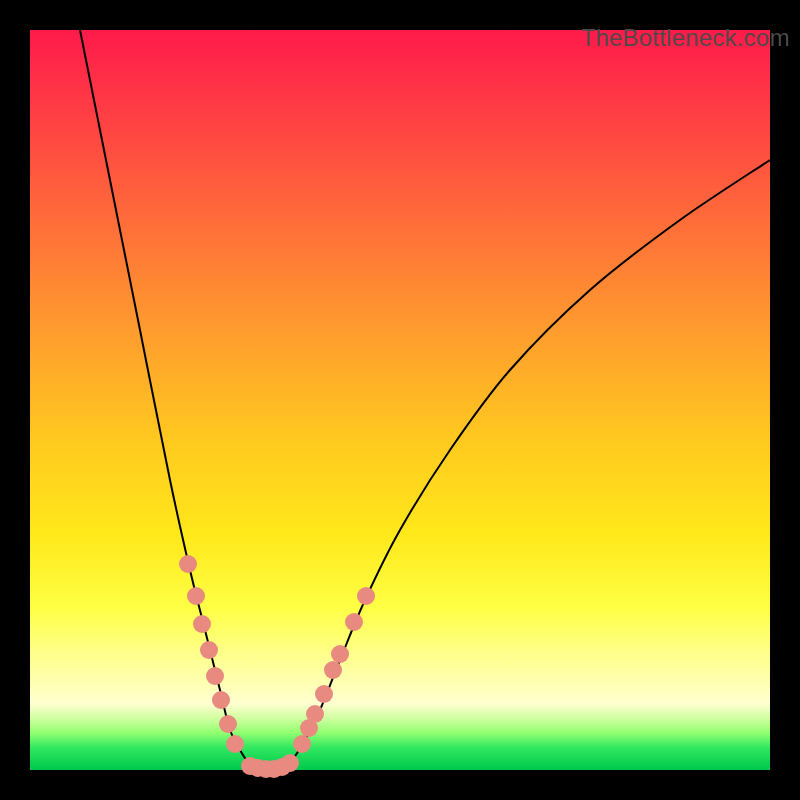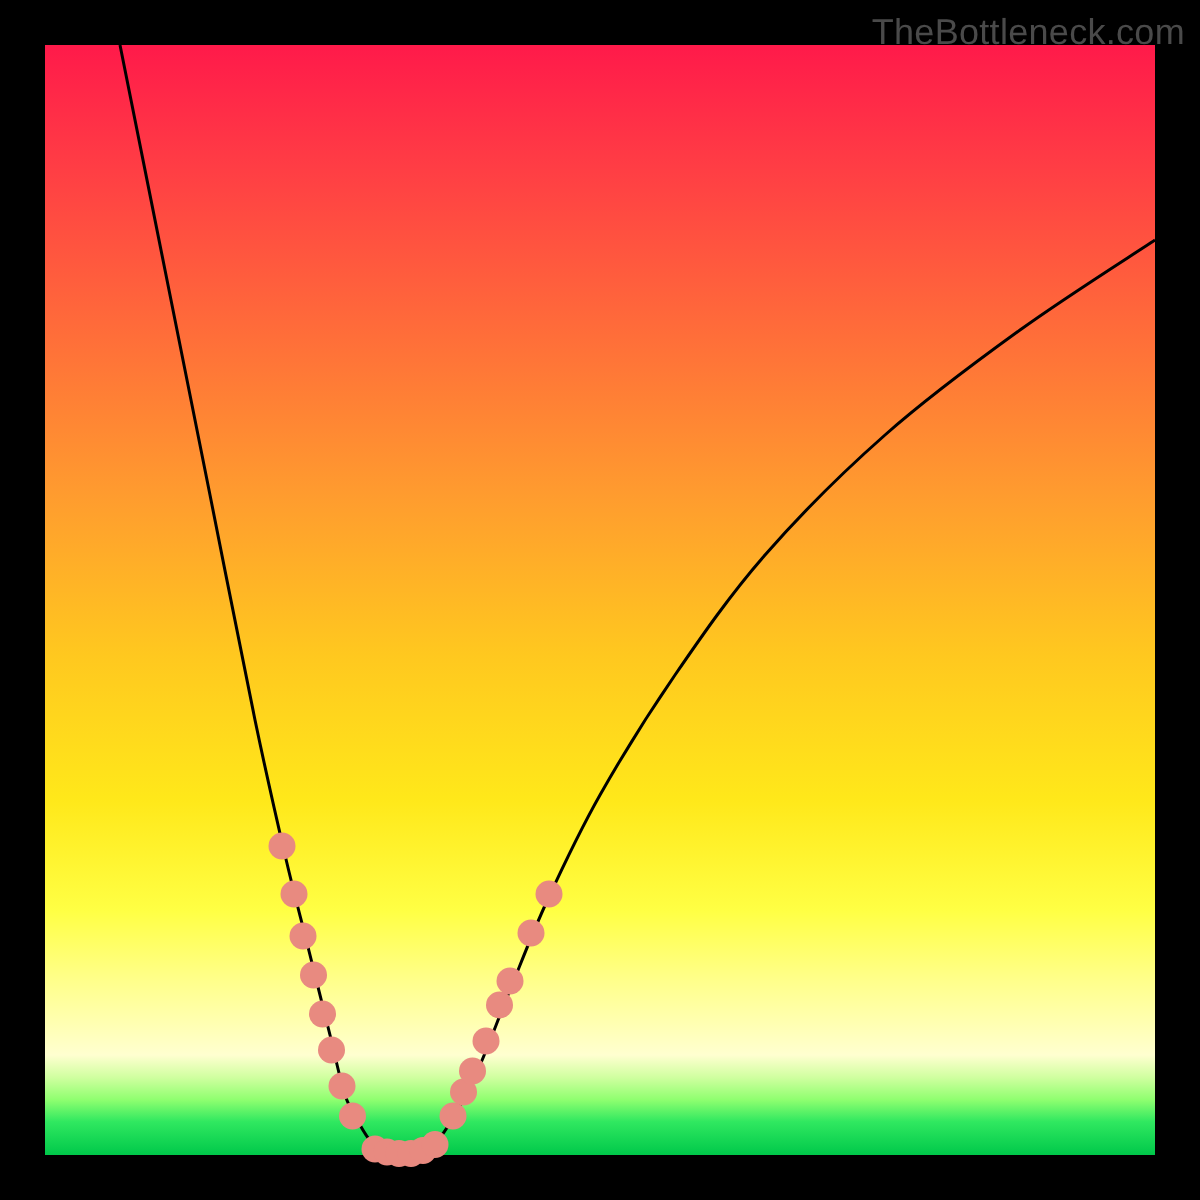--- a/index.html
+++ b/index.html
@@ -28,21 +28,21 @@
       #ffff88 84%,
       #ffffb0 88%,
       #ffffd0 91%,
       #d0ffa0 93%,
       #90ff70 95%,
       #30e860 97%,
       #00c84a 100%);
   }
   .watermark {
     position: absolute;
-    top: 8px;
+    top: 24px;
     right: 10px;
     color: #4a4a4a;
     font-size: 24px;
     font-weight: 500;
     letter-spacing: 0.2px;
   }
   svg.curve {
     position: absolute;
     left: 30px;
     top: 30px;

